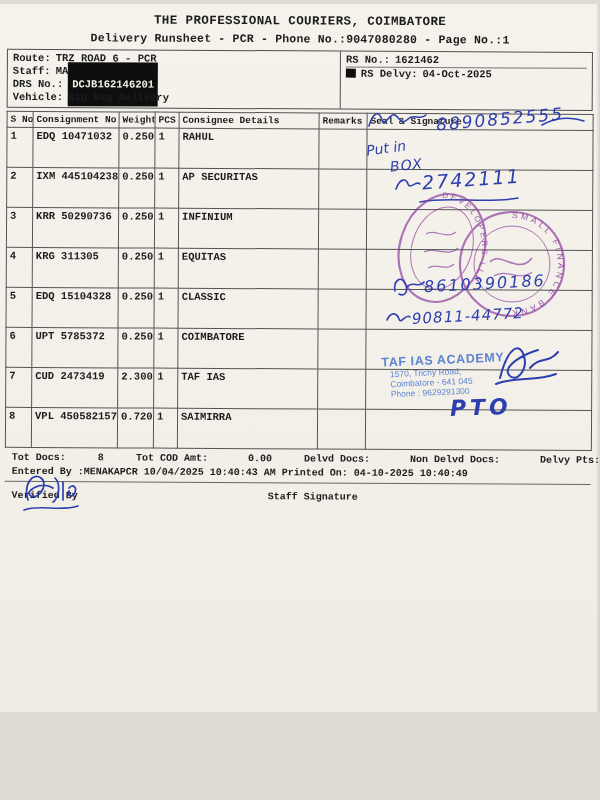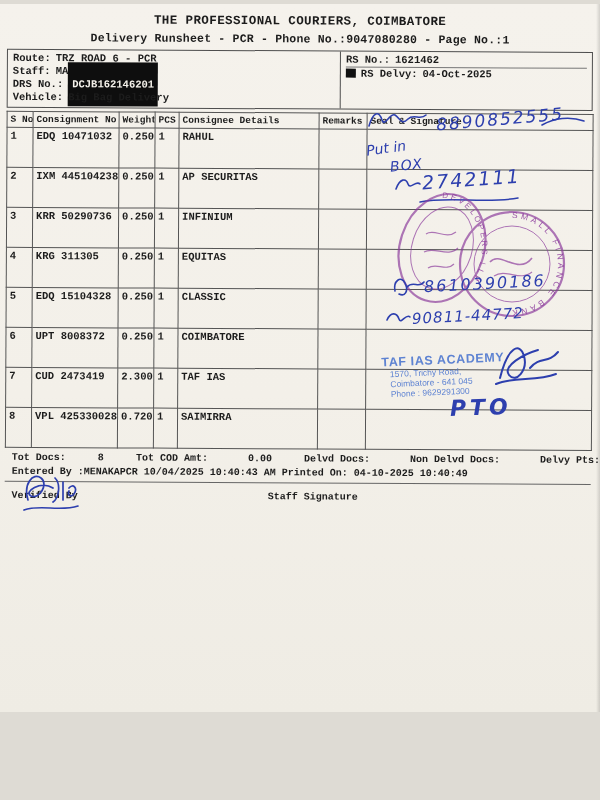--- a/index.html
+++ b/index.html
@@ -179,39 +179,39 @@
           <td>5</td>
           <td>EDQ 15104328</td>
           <td>0.250</td>
           <td>1</td>
           <td>CLASSIC</td>
           <td></td>
           <td></td>
         </tr>
         <tr>
           <td>6</td>
-          <td>UPT 8008372</td>
+          <td>UPT 5785372</td>
           <td>0.250</td>
           <td>1</td>
           <td>COIMBATORE</td>
           <td></td>
           <td></td>
         </tr>
         <tr>
           <td>7</td>
           <td>CUD 2473419</td>
           <td>2.300</td>
           <td>1</td>
           <td>TAF IAS</td>
           <td></td>
           <td></td>
         </tr>
         <tr>
           <td>8</td>
-          <td>VPL 425330028</td>
+          <td>VPL 450582157</td>
           <td>0.720</td>
           <td>1</td>
           <td>SAIMIRRA</td>
           <td></td>
           <td></td>
         </tr>
       </tbody>
     </table>
 
     <div class="footer">

